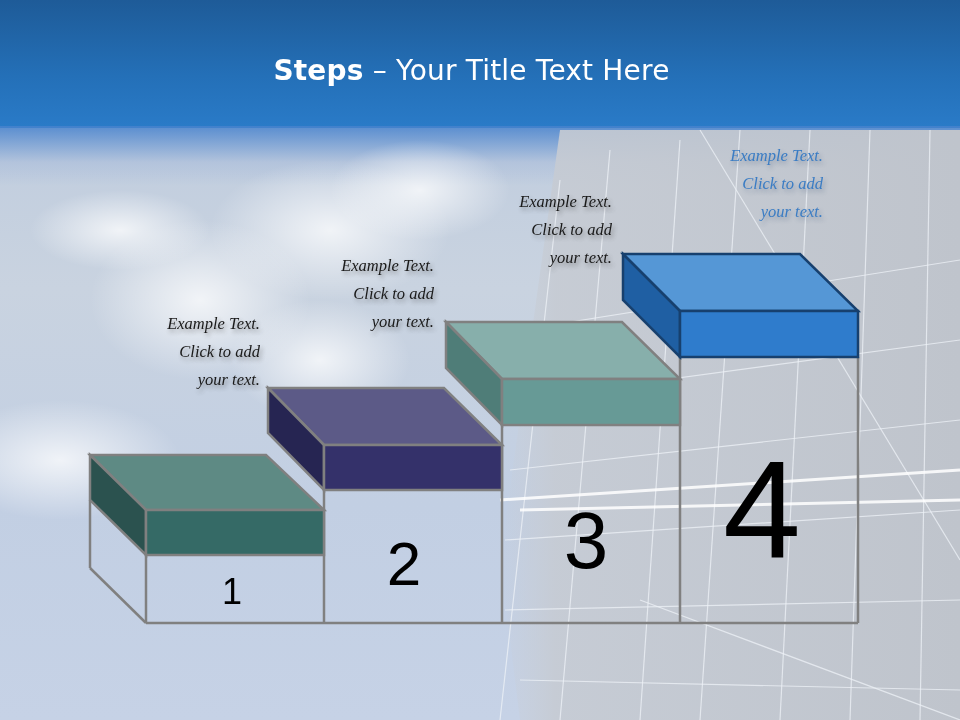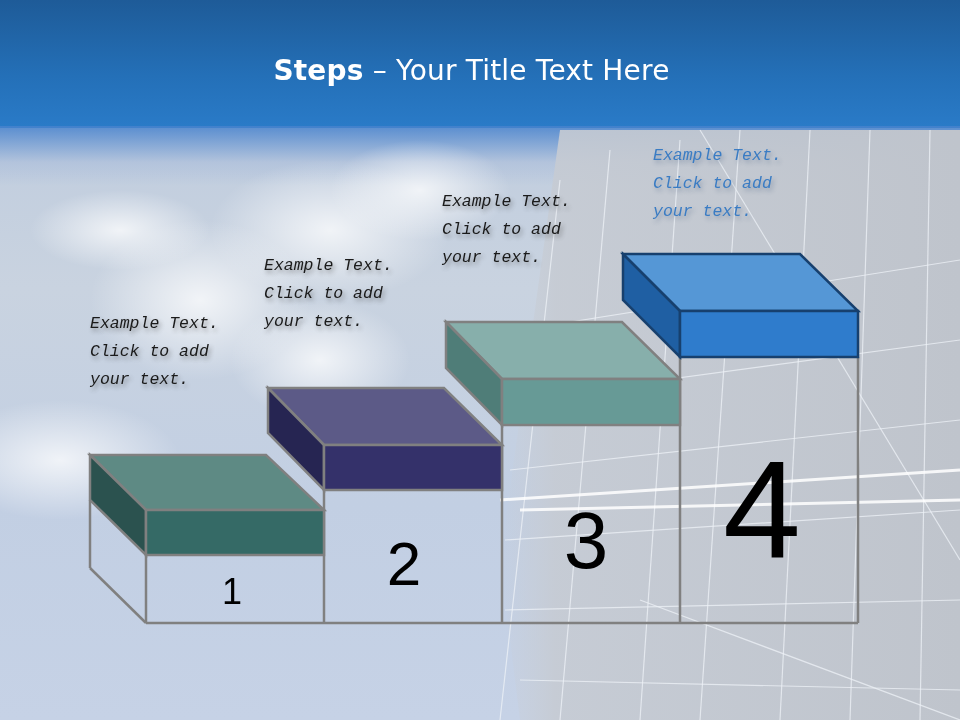--- a/index.html
+++ b/index.html
@@ -8,21 +8,21 @@
     .slide { position: absolute; left: 0; top: 0; width: 960px; height: 720px; overflow: hidden;
              background: linear-gradient(180deg, #b9c8dd 0%, #c9d3e0 40%, #c2cfe3 70%, #c6d2e6 100%); }
     .header-band { position: absolute; left: 0; top: 0; width: 960px; height: 128px;
              background: linear-gradient(180deg, #1e5b98 0%, #2470b8 60%, #2a7bc8 100%); }
     .header-fade { position: absolute; left: 0; top: 126px; width: 960px; height: 60px;
              background: linear-gradient(180deg, rgba(70,130,205,0.85) 0%, rgba(150,175,215,0.35) 60%, rgba(190,205,225,0) 100%); }
     .clouds { position: absolute; inset: 0; pointer-events: none; }
     .title { position: absolute; left: 0; top: 54px; width: 943px; text-align: center;
              color: #ffffff; font-family: "DejaVu Sans", sans-serif; font-size: 28px; letter-spacing: 0.2px; }
     .title b { font-weight: bold; }
-    .caption { position: absolute; width: 170px; text-align: left; font-family: Liberation Mono, monospace;
+    .caption { position: absolute; width: 170px; text-align: right; font-family: Liberation Serif, serif;
                font-style: italic; font-size: 16.5px; line-height: 28px; color: #1a1a1a;
                text-shadow: 2px 3px 4px rgba(60,60,60,0.45); }
     .caption.blue { color: #3a7cc4; text-shadow: 2px 3px 4px rgba(40,70,110,0.35); }
     .diagram { position: absolute; left: 0; top: 0; width: 960px; height: 720px; }
     .num { font-family: "Liberation Sans", sans-serif; fill: #000; }
   </style>
 </head>
 <body>
 
 <div class="slide">

